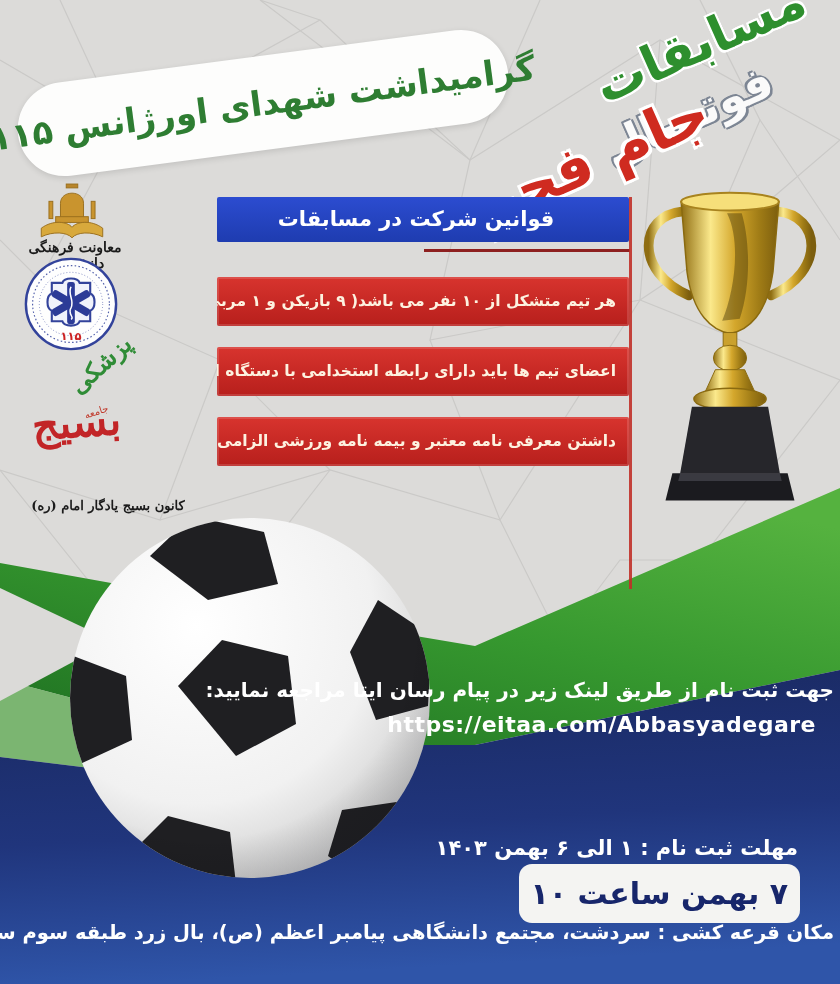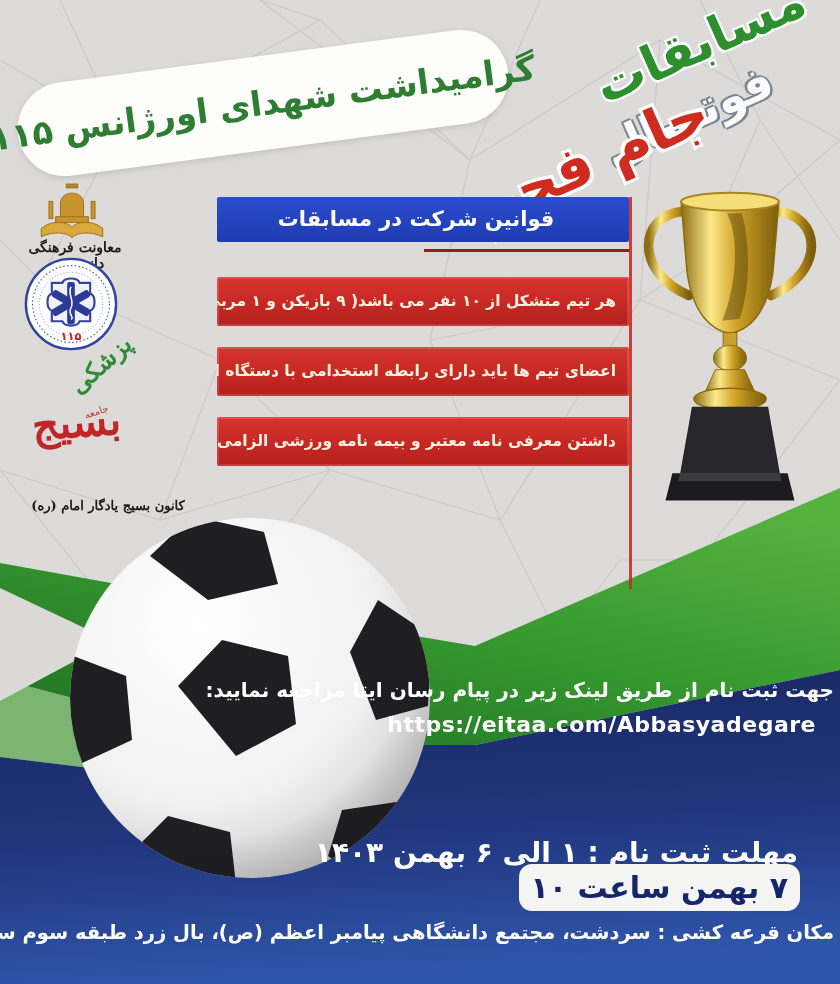--- a/index.html
+++ b/index.html
@@ -43,23 +43,23 @@
     background:linear-gradient(180deg,#d8342e,#b71f1c);color:#fdf2e0;font-size:15.5px;font-weight:bold;
     text-align:right;padding-right:13px;box-sizing:border-box;white-space:nowrap;overflow:hidden;
     box-shadow:inset 0 0 0 2px rgba(255,255,255,.14);border-radius:2px;}
   .rb1{top:277px;} .rb2{top:347px;} .rb3{top:417px;}
 
   
   .bline{position:absolute;color:#fff;font-weight:bold;white-space:nowrap;text-align:right;}
   .cta{right:6px;top:678px;font-size:20px;}
   .url{right:24px;top:712px;font-size:22px;letter-spacing:.5px;}
   .phone{right:16px;top:750px;font-size:22px;}
-  .deadline{right:42px;top:836px;font-size:28px;}
+  .deadline{right:42px;top:836px;font-size:21px;}
   .draw{right:40px;top:864px;font-size:22px;display:flex;align-items:center;gap:8px;flex-direction:row;}
-  .draw .val{font-size:30px;color:#17266b;background:#f4f4f2;padding:6px 12px;border-radius:13px;}
+  .draw .val{font-size:30px;color:#17266b;background:#f4f4f2;padding:12px 12px;border-radius:13px;}
   .location{right:6px;top:921px;font-size:19.5px;}
 </style>
 </head>
 <body>
 
 <div class="poster">
 
   <svg class="abs" width="840" height="984" viewBox="0 0 840 984" style="left:0;top:0;">
     <defs>
       <linearGradient id="greenGrad" x1="0" y1="1" x2="0.8" y2="0">

